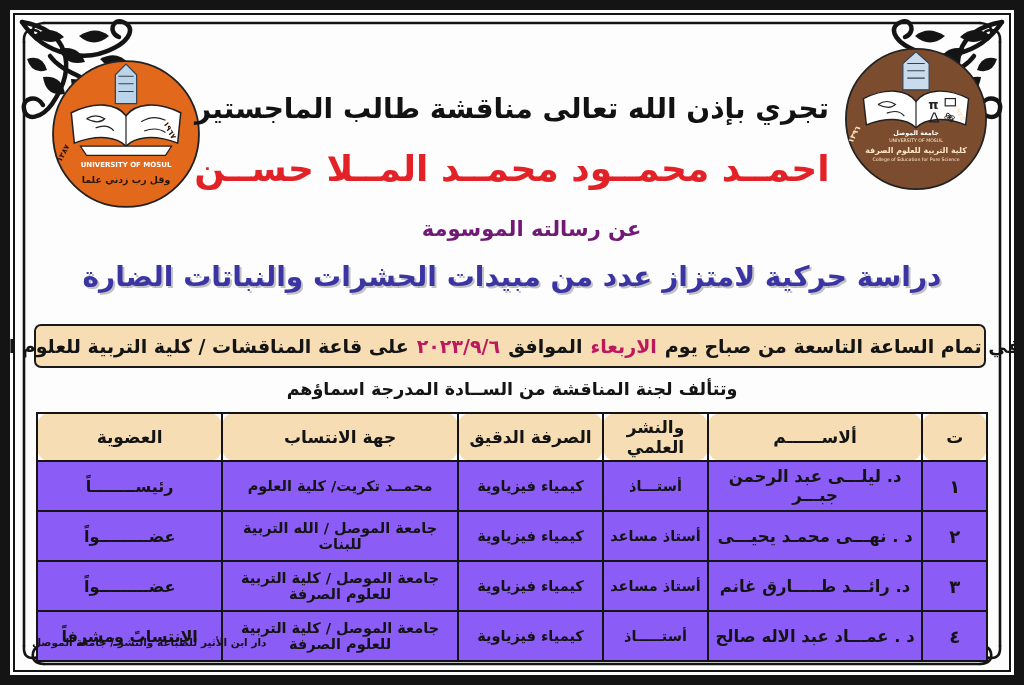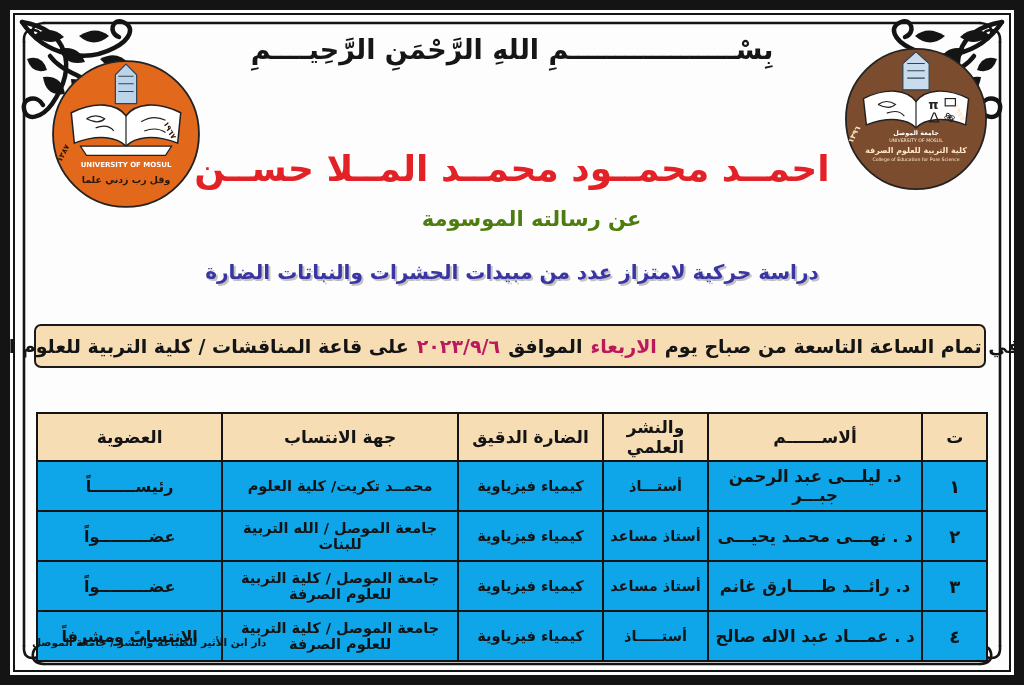--- a/index.html
+++ b/index.html
@@ -13,40 +13,40 @@
   .outer-frame{inset:0;border:10px solid #141414;pointer-events:none;}
   .outer-frame2{inset:13px;border:2px solid #141414;pointer-events:none;}
   svg.frame-line{left:0;top:0;width:1024px;height:685px;pointer-events:none;}
   svg.orn{width:150px;height:150px;pointer-events:none;}
   svg.orn.tl{left:16px;top:16px;}
   svg.orn.tr{right:16px;top:16px;}
   
   .bismillah{top:34px;font-size:27px;font-weight:bold;color:#161616;}
   .announcement{top:92px;font-size:28px;font-weight:bold;color:#121212;}
   .student-name{top:148px;font-size:36px;font-weight:bold;color:#e32227;}
-  .thesis-intro{top:207px;font-size:21px;font-weight:bold;color:#4d7c0f;margin-left:39px;}
-  .thesis-title{top:260px;font-size:20px;font-weight:bold;color:#3a35a2;
+  .thesis-intro{top:217px;font-size:21px;font-weight:bold;color:#701a75;margin-left:39px;}
+  .thesis-title{top:260px;font-size:28px;font-weight:bold;color:#3a35a2;
                 text-shadow:2px 2px 0 rgba(60,60,60,.3);}
   
   .schedule{top:324px;left:34px;width:952px;height:44px;background:#f6ddb4;
             border:2px solid #1a1a1a;border-radius:7px;display:flex;
             align-items:center;justify-content:center;white-space:nowrap;
             font-size:19px;font-weight:bold;color:#141414;box-sizing:border-box;}
   .schedule span{margin:0 4px;}
   .schedule .red{color:#be185d;}
   .committee-intro{top:379px;font-size:17.5px;font-weight:bold;color:#141414;}
   
   table.committee{position:absolute;top:412px;left:36px;width:952px;
                   border-collapse:collapse;direction:rtl;
                   font-weight:bold;color:#141414;table-layout:fixed;}
   table.committee th,table.committee td{
     border:2.4px solid #141414;text-align:center;vertical-align:middle;
     padding:2px 4px;overflow:hidden;}
-  table.committee th{background:#f6ddb4;font-size:17px;height:42px;}
-  table.committee td{background:#0ea5e9;font-size:14.5px;height:44px;}
+  table.committee th{background:#f6ddb4;font-size:17px;height:42px;border-radius:13px;}
+  table.committee td{background:#8b5cf6;font-size:14.5px;height:44px;}
   table.committee td.c-name{font-size:16.5px;}
   table.committee td.c-num{font-size:18px;}
   table.committee td.c-member{font-size:16px;}
   
   .printer{top:636px;left:32px;font-size:10.5px;font-weight:bold;color:#141414;direction:rtl;}
   
   svg.logo{pointer-events:none;}
   .logo-left{left:50px;top:58px;width:152px;height:152px;}
   .logo-right{left:843px;top:46px;width:146px;height:146px;}
 </style>
@@ -134,49 +134,50 @@
     <ellipse cx="73" cy="49" rx="3.4" ry="1.4" fill="none" stroke="#222" stroke-width="0.6" transform="rotate(60 73 49)"></ellipse>
     <path d="M24,40 q6,-4 12,0 q-4,4 -12,0 M30,46 q8,-3 12,2" stroke="#222" stroke-width="0.8" fill="none"></path>
     <text x="50" y="61" font-size="4.4" text-anchor="middle" fill="#ffffff" font-weight="bold">جامعة الموصل</text>
     <text x="50" y="66" font-size="3.2" text-anchor="middle" fill="#fde8c8">UNIVERSITY OF MOSUL</text>
     <text x="50" y="73" font-size="5.4" text-anchor="middle" fill="#fde8c8" font-weight="bold">كلية التربية للعلوم الصرفة</text>
     <text x="50" y="79" font-size="3.2" text-anchor="middle" fill="#fde8c8">College of Education for Pure Science</text>
     <text x="12" y="56" font-size="5" fill="#fde8c8" font-weight="bold" transform="rotate(-62 12 56)">١٣٩٦</text>
     <text x="81" y="60" font-size="5" fill="#fde8c8" font-weight="bold" transform="rotate(62 88 56)">١٩٧٥</text>
   </svg>
 
-  <div class="abs ctr bismillah">بِسْــــــــــــــــــمِ اللهِ الرَّحْمَنِ الرَّحِيــــمِ</div>
+  <div class="abs ctr announcement">تجري بإذن الله تعالى مناقشة طالب الماجستير</div>
   <div class="abs ctr student-name">احمــد محمــود محمــد المــلا حســن</div>
   <div class="abs ctr thesis-intro">عن رسالته الموسومة</div>
   <div class="abs ctr thesis-title">دراسة حركية لامتزاز عدد من مبيدات الحشرات والنباتات الضارة</div>
 
   <div class="abs schedule">
     <span>وذلك في تمام الساعة التاسعة من صباح يوم</span>
     <span class="red">الاربعاء</span>
     <span>الموافق</span>
     <span class="red">٢٠٢٣/٩/٦</span>
     <span>على قاعة المناقشات / كلية التربية للعلوم الصرفة</span>
   </div>
 
+  <div class="abs ctr committee-intro">وتتألف لجنة المناقشة من الســادة المدرجة اسماؤهم</div>
 
   <table class="committee" dir="rtl">
     <colgroup>
       <col style="width:6.8%">
         <col style="width:22.6%">
         <col style="width:11%">
       <col style="width:15.3%">
         <col style="width:24.8%">
         <col style="width:19.5%">
     </colgroup>
     <thead>
       <tr>
         <th>ت</th>
         <th>ألاســــــم</th>
         <th>والنشر العلمي</th>
-        <th>الضارة الدقيق</th>
+        <th>الصرفة الدقيق</th>
         <th>جهة الانتساب</th>
         <th>العضوية</th>
       </tr>
     </thead>
     <tbody>
       <tr>
         <td class="c-num">١</td>
         <td class="c-name">د. ليلـــى عبد الرحمن جبـــر</td>
         <td>أستـــاذ</td>
         <td>كيمياء فيزياوية</td>

